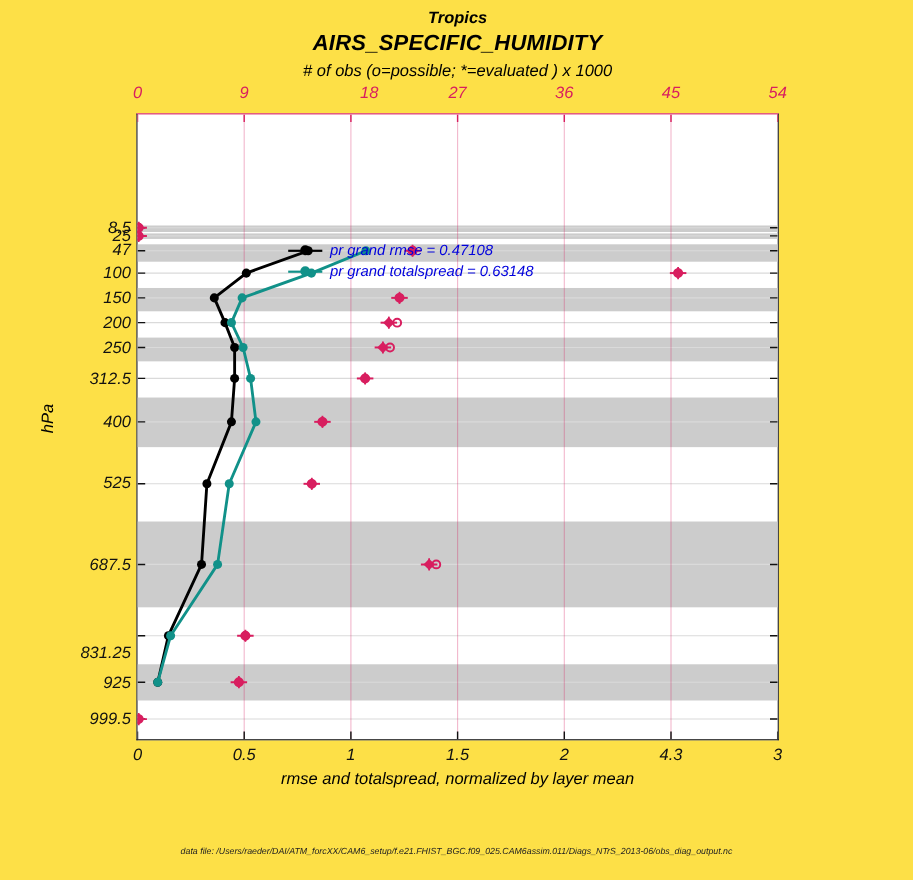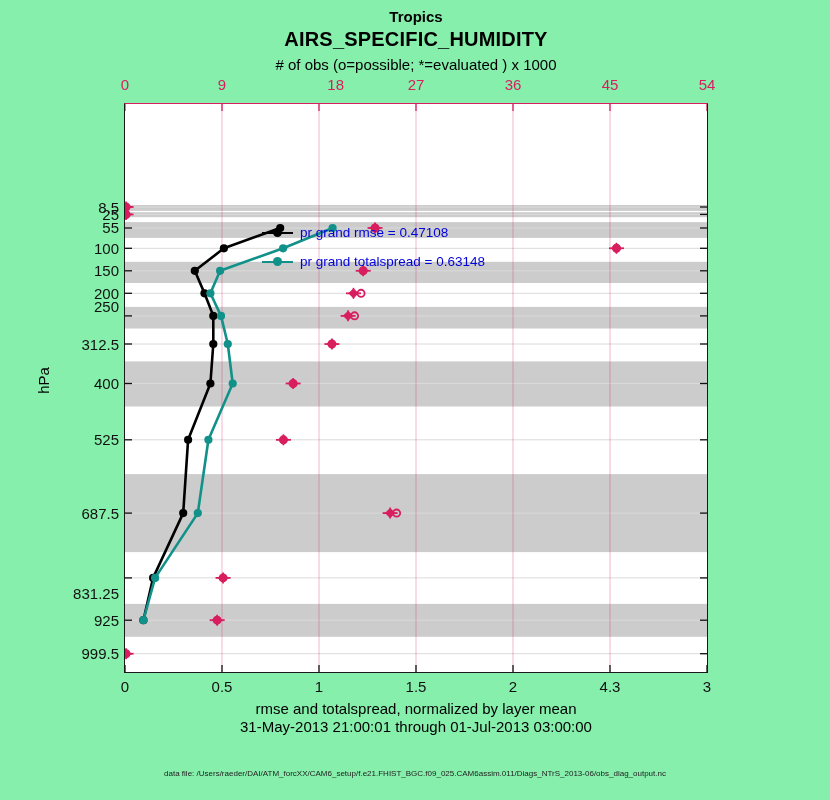--- a/index.html
+++ b/index.html
@@ -1,35 +1,35 @@
 <!DOCTYPE html>
 <html><head>
 <meta charset="utf-8">
 <style>
   html,body{margin:0;padding:0;background:#fff;}
   #canvas{
-    position:relative;width:830px;height:800px;background:#86efac;
-    font-family:"Liberation Sans", sans-serif;color:#000;overflow:hidden;
+    position:relative;width:830px;height:800px;background:#fde047;
+    font-family:"Liberation Sans", sans-serif;color:#000;overflow:hidden;font-style:italic;
   }
   .abs{position:absolute;}
   .center-band{left:125px;width:582px;text-align:center;}
   #title-line1{top:8px;font-size:15px;font-weight:bold;}
   #title-line2{top:28px;font-size:20px;font-weight:bold;letter-spacing:.2px;}
   #top-axis-label{top:56px;font-size:15px;}
   #plot-frame{left:124px;top:103px;width:582px;height:568px;border:1px solid #1a1a1a;background:#fff;}
   #plot-svg{position:absolute;left:0;top:0;overflow:hidden;display:block;}
   .tick-label-top{position:absolute;top:76px;width:50px;text-align:center;font-size:15px;}
   .tick-label-bottom{position:absolute;top:678px;width:50px;text-align:center;font-size:15px;color:#111;}
   .tick-label-left{position:absolute;width:54px;text-align:right;font-size:15px;color:#111;line-height:17px;}
   #y-axis-label{left:30px;top:372px;font-size:15px;transform:rotate(-90deg);transform-origin:center;}
   #x-axis-label1{top:700px;font-size:15px;}
   #x-axis-label2{top:718px;font-size:15px;}
   #footer-text{top:769px;left:0;width:830px;text-align:center;font-size:8px;color:#222;}
   #legend{left:137px;top:114px;}
-  .legend-row{display:flex;align-items:center;height:29px;}
+  .legend-row{display:flex;align-items:center;height:19px;}
   .legend-swatch{position:relative;width:31px;height:10px;margin-right:7px;flex:0 0 31px;}
   .legend-line{position:absolute;left:0;top:4px;width:31px;height:2.5px;}
   .legend-dot{position:absolute;left:11px;top:0.5px;width:9px;height:9px;border-radius:50%;}
   .legend-text{font-size:13.5px;color:#0000dd;white-space:nowrap;}
 </style>
 </head>
 <body>
 
 <div id="canvas">
 
@@ -213,41 +213,40 @@
           <span class="legend-dot" id="leg-dot-1" style="background: rgb(17, 145, 137);"></span>
         </span>
         <span class="legend-text" style="color: rgb(0, 0, 221);">pr grand totalspread = 0.63148</span>
       </div>
     </div>
   </div>
 
   <div id="left-ticks">
       <div class="tick-label-left" style="left: 65px; top: 198.506px;">8.5</div>
       <div class="tick-label-left" style="left: 65px; top: 205.944px; text-align: right;">25</div>
-      <div class="tick-label-left" style="left: 65px; top: 219.468px;">55</div>
+      <div class="tick-label-left" style="left: 65px; top: 219.468px;">47</div>
       <div class="tick-label-left" style="left: 65px; top: 239.754px;">100</div>
       <div class="tick-label-left" style="left: 65px; top: 262.294px;">150</div>
       <div class="tick-label-left" style="left: 65px; top: 284.833px;">200</div>
-      <div class="tick-label-left" style="left: 65px; top: 298px;">250</div>
+      <div class="tick-label-left" style="left: 65px; top: 308px;">250</div>
       <div class="tick-label-left" style="left: 65px; top: 335.548px;">312.5</div>
       <div class="tick-label-left" style="left: 65px; top: 374.992px;">400</div>
       <div class="tick-label-left" style="left: 65px; top: 431.341px;">525</div>
       <div class="tick-label-left" style="left: 65px; top: 504.595px;">687.5</div>
       <div class="tick-label-left" style="left: 65px; top: 569.397px; margin-top: 16px;">831.25</div>
       <div class="tick-label-left" style="left: 65px; top: 611.659px;">925</div>
       <div class="tick-label-left" style="left: 65px; top: 645.243px;">999.5</div>
     </div>
   <div class="abs" id="y-axis-label">hPa</div>
 
   <div id="bottom-ticks">
       <div class="tick-label-bottom" style="left: 100px;">0</div>
       <div class="tick-label-bottom" style="left: 197px;">0.5</div>
       <div class="tick-label-bottom" style="left: 294px;">1</div>
       <div class="tick-label-bottom" style="left: 391px;">1.5</div>
       <div class="tick-label-bottom" style="left: 488px;">2</div>
       <div class="tick-label-bottom" style="left: 585px;">4.3</div>
       <div class="tick-label-bottom" style="left: 682px;">3</div>
     </div>
   <div class="abs center-band" id="x-axis-label1">rmse and totalspread, normalized by layer mean</div>
-  <div class="abs center-band" id="x-axis-label2">31-May-2013 21:00:01 through 01-Jul-2013 03:00:00</div>
 
   <div class="abs" id="footer-text">data file: /Users/raeder/DAI/ATM_forcXX/CAM6_setup/f.e21.FHIST_BGC.f09_025.CAM6assim.011/Diags_NTrS_2013-06/obs_diag_output.nc</div>
 </div>
 
 </body></html>

